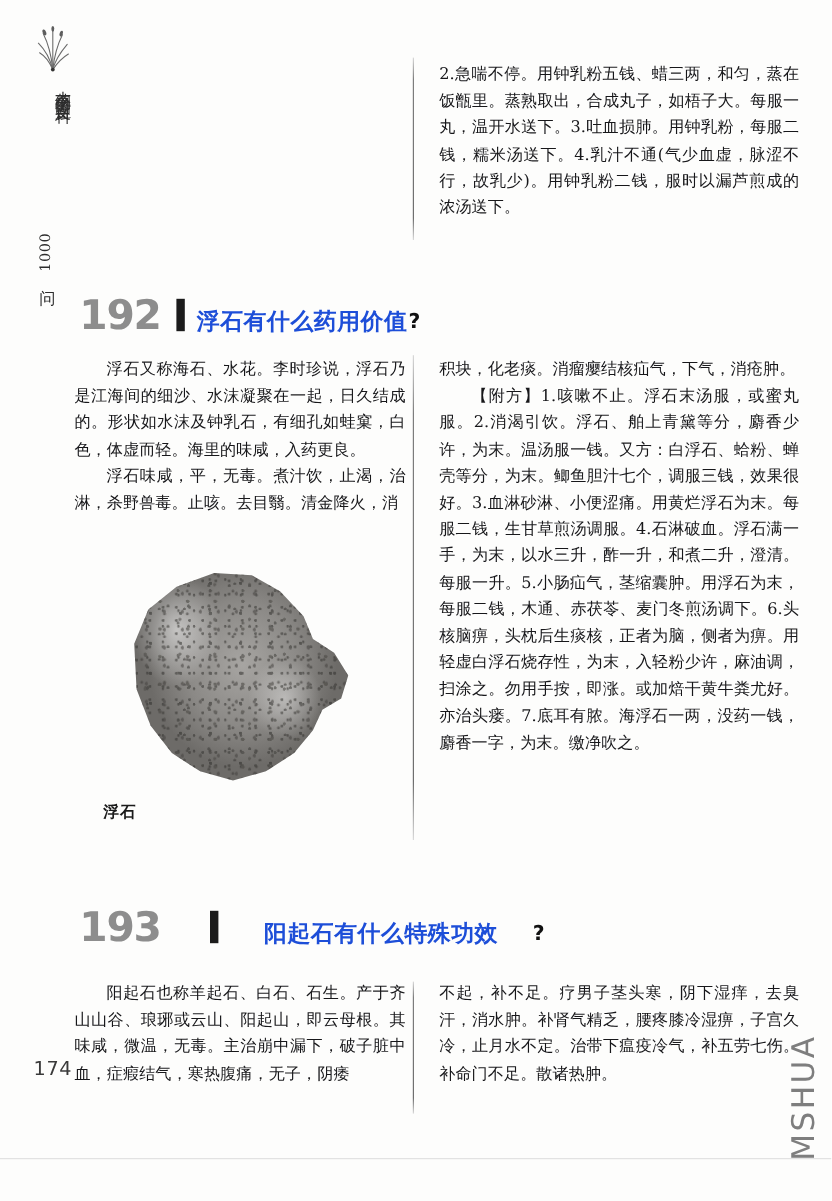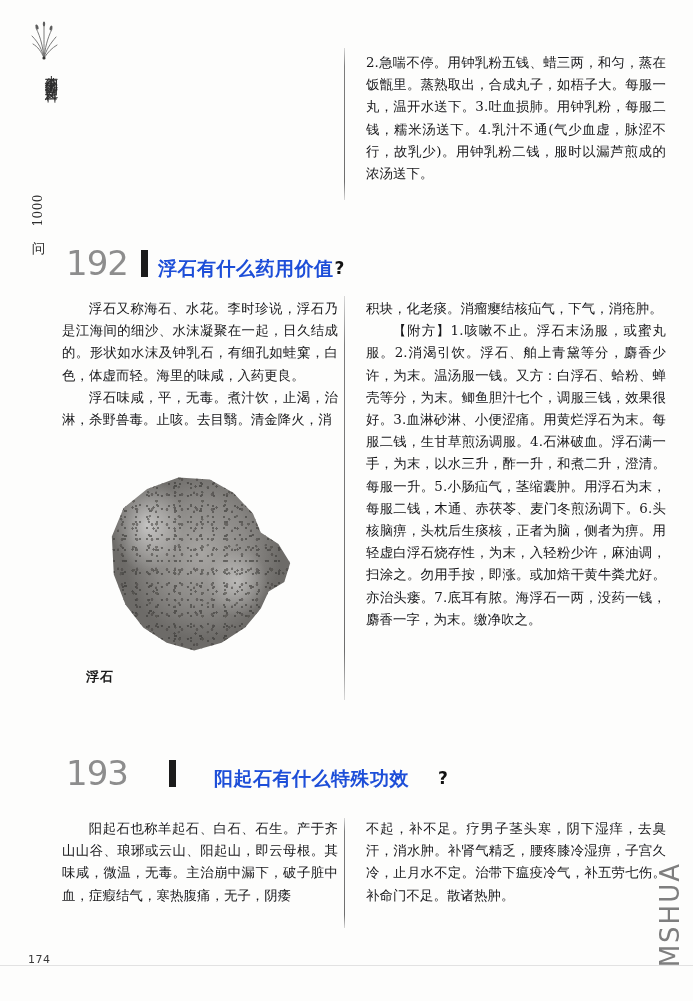--- a/index.html
+++ b/index.html
@@ -127,21 +127,21 @@
 
   
   .head {
     position: absolute;
     display: flex;
     align-items: baseline;
     white-space: nowrap;
   }
   .head-num {
     font-family: "DejaVu Sans", "Liberation Sans", sans-serif;
-    font-weight: normal;
+    font-weight: bold;
     font-size: 34px;
     color: #8d8d8d;
     letter-spacing: -1px;
   }
   .head-bar {
     display: inline-block;
     width: 7px;
     height: 27px;
     background: #1b1b1b;
     margin: 0 10px 0 13px;
@@ -188,23 +188,23 @@
   .hrule {
     position: absolute;
     height: 1px;
     background: #e2e2e2;
   }
 
   
   .page-no {
     position: absolute;
     left: 28px;
-    top: 953px;
-    font-family: "DejaVu Sans", "Liberation Sans", sans-serif;
-    font-size: 11px;
+    top: 881px;
+    font-family: "DejaVu Sans", "Liberation Sans", sans-serif;
+    font-size: 16px;
     color: #3a3a3a;
     letter-spacing: .5px;
   }
   .watermark {
     position: absolute;
     right: 8px;
     top: 862px;
     writing-mode: vertical-rl;
     transform: rotate(180deg);
     font-family: "DejaVu Sans", "Liberation Sans", sans-serif;

